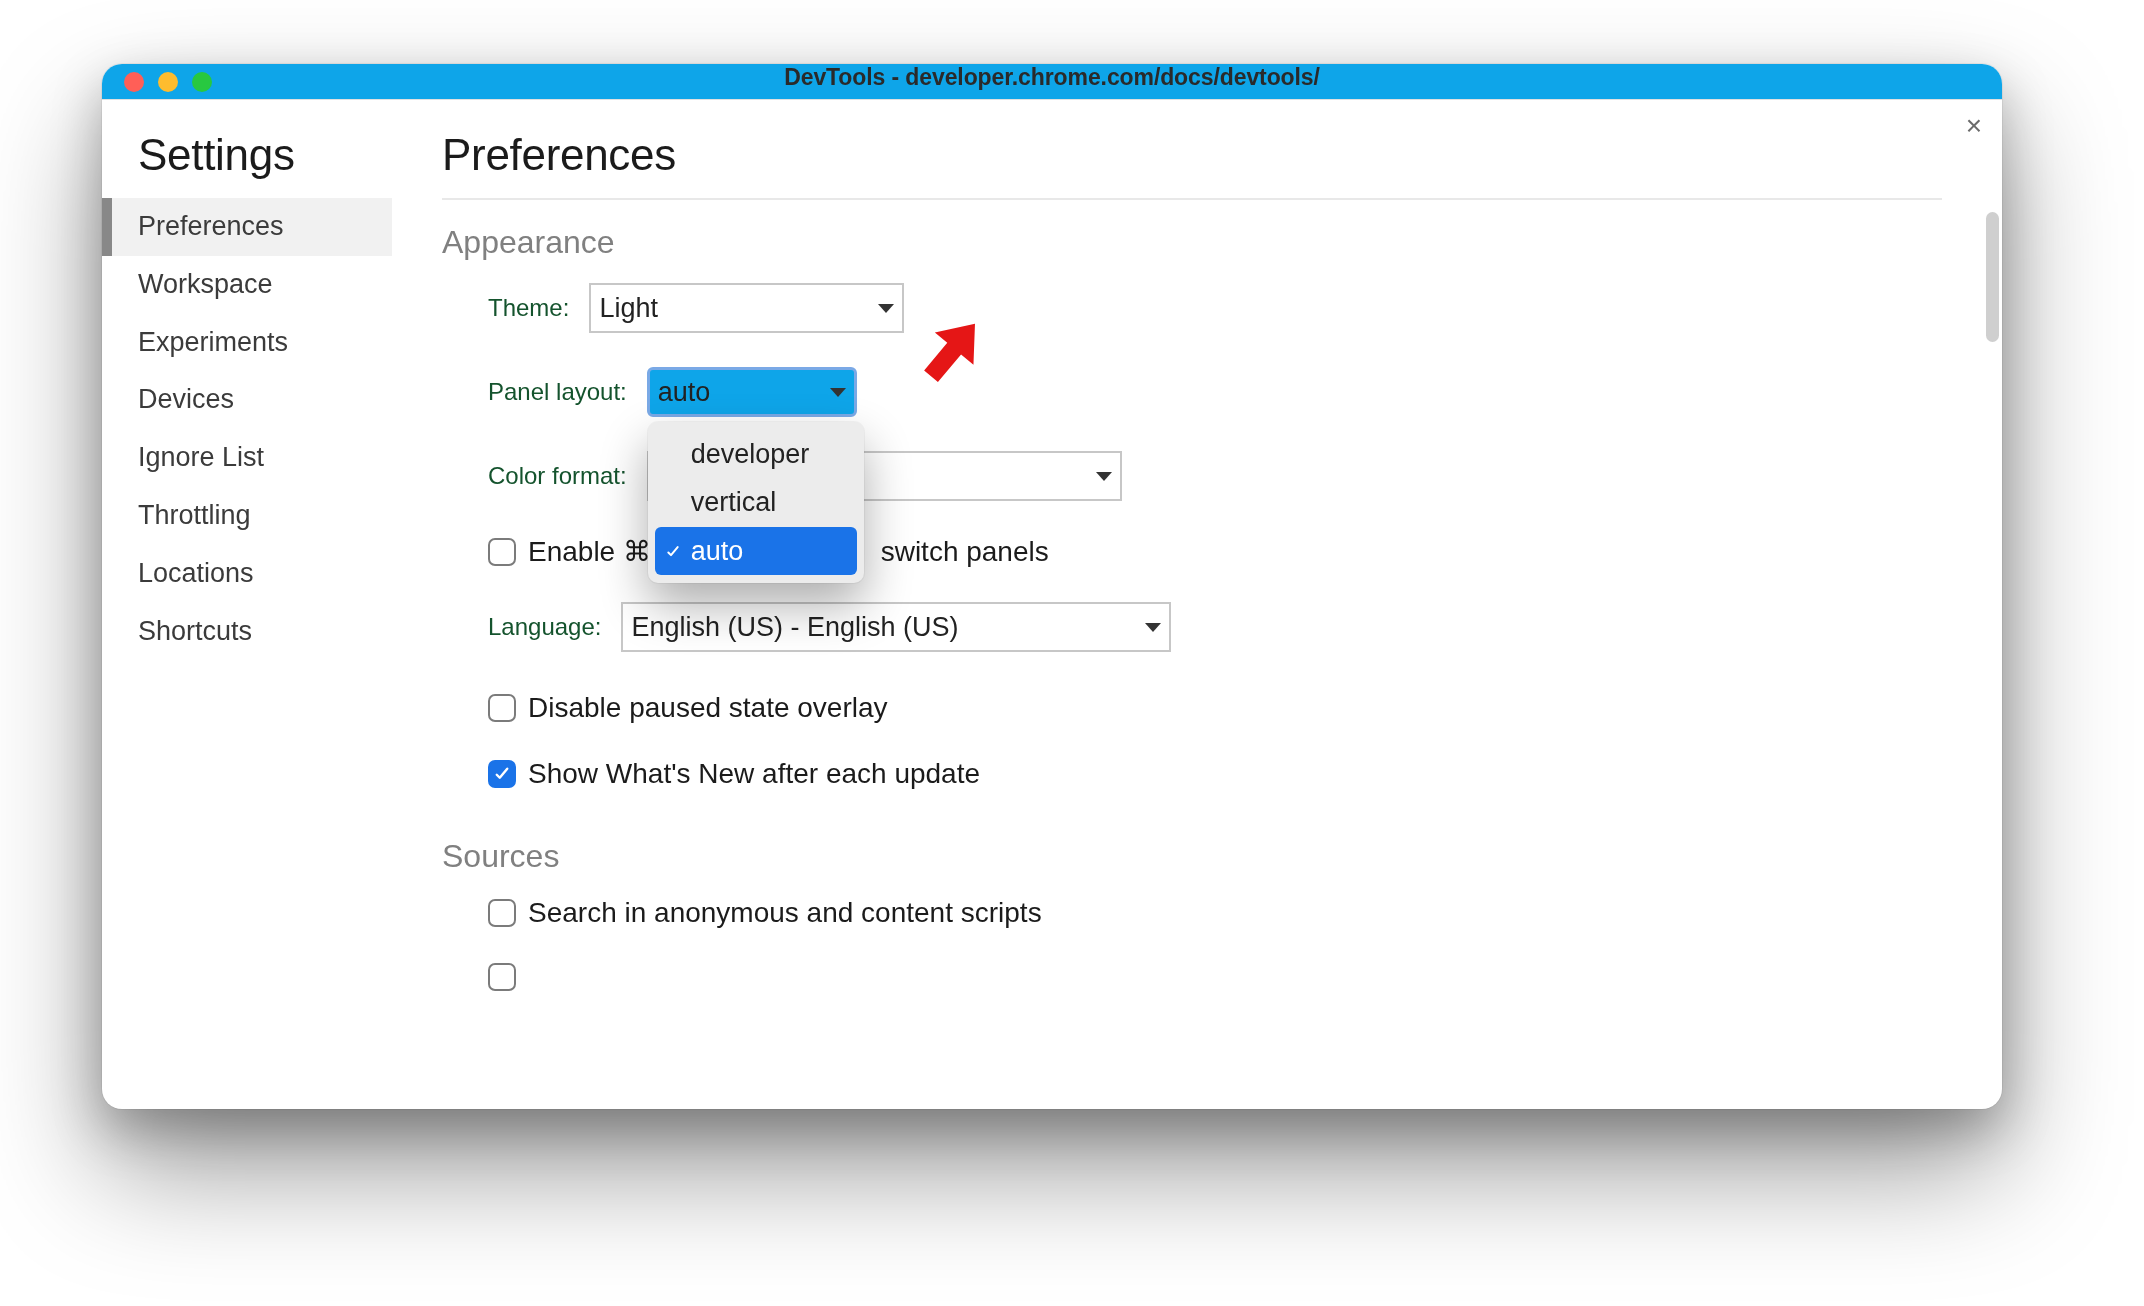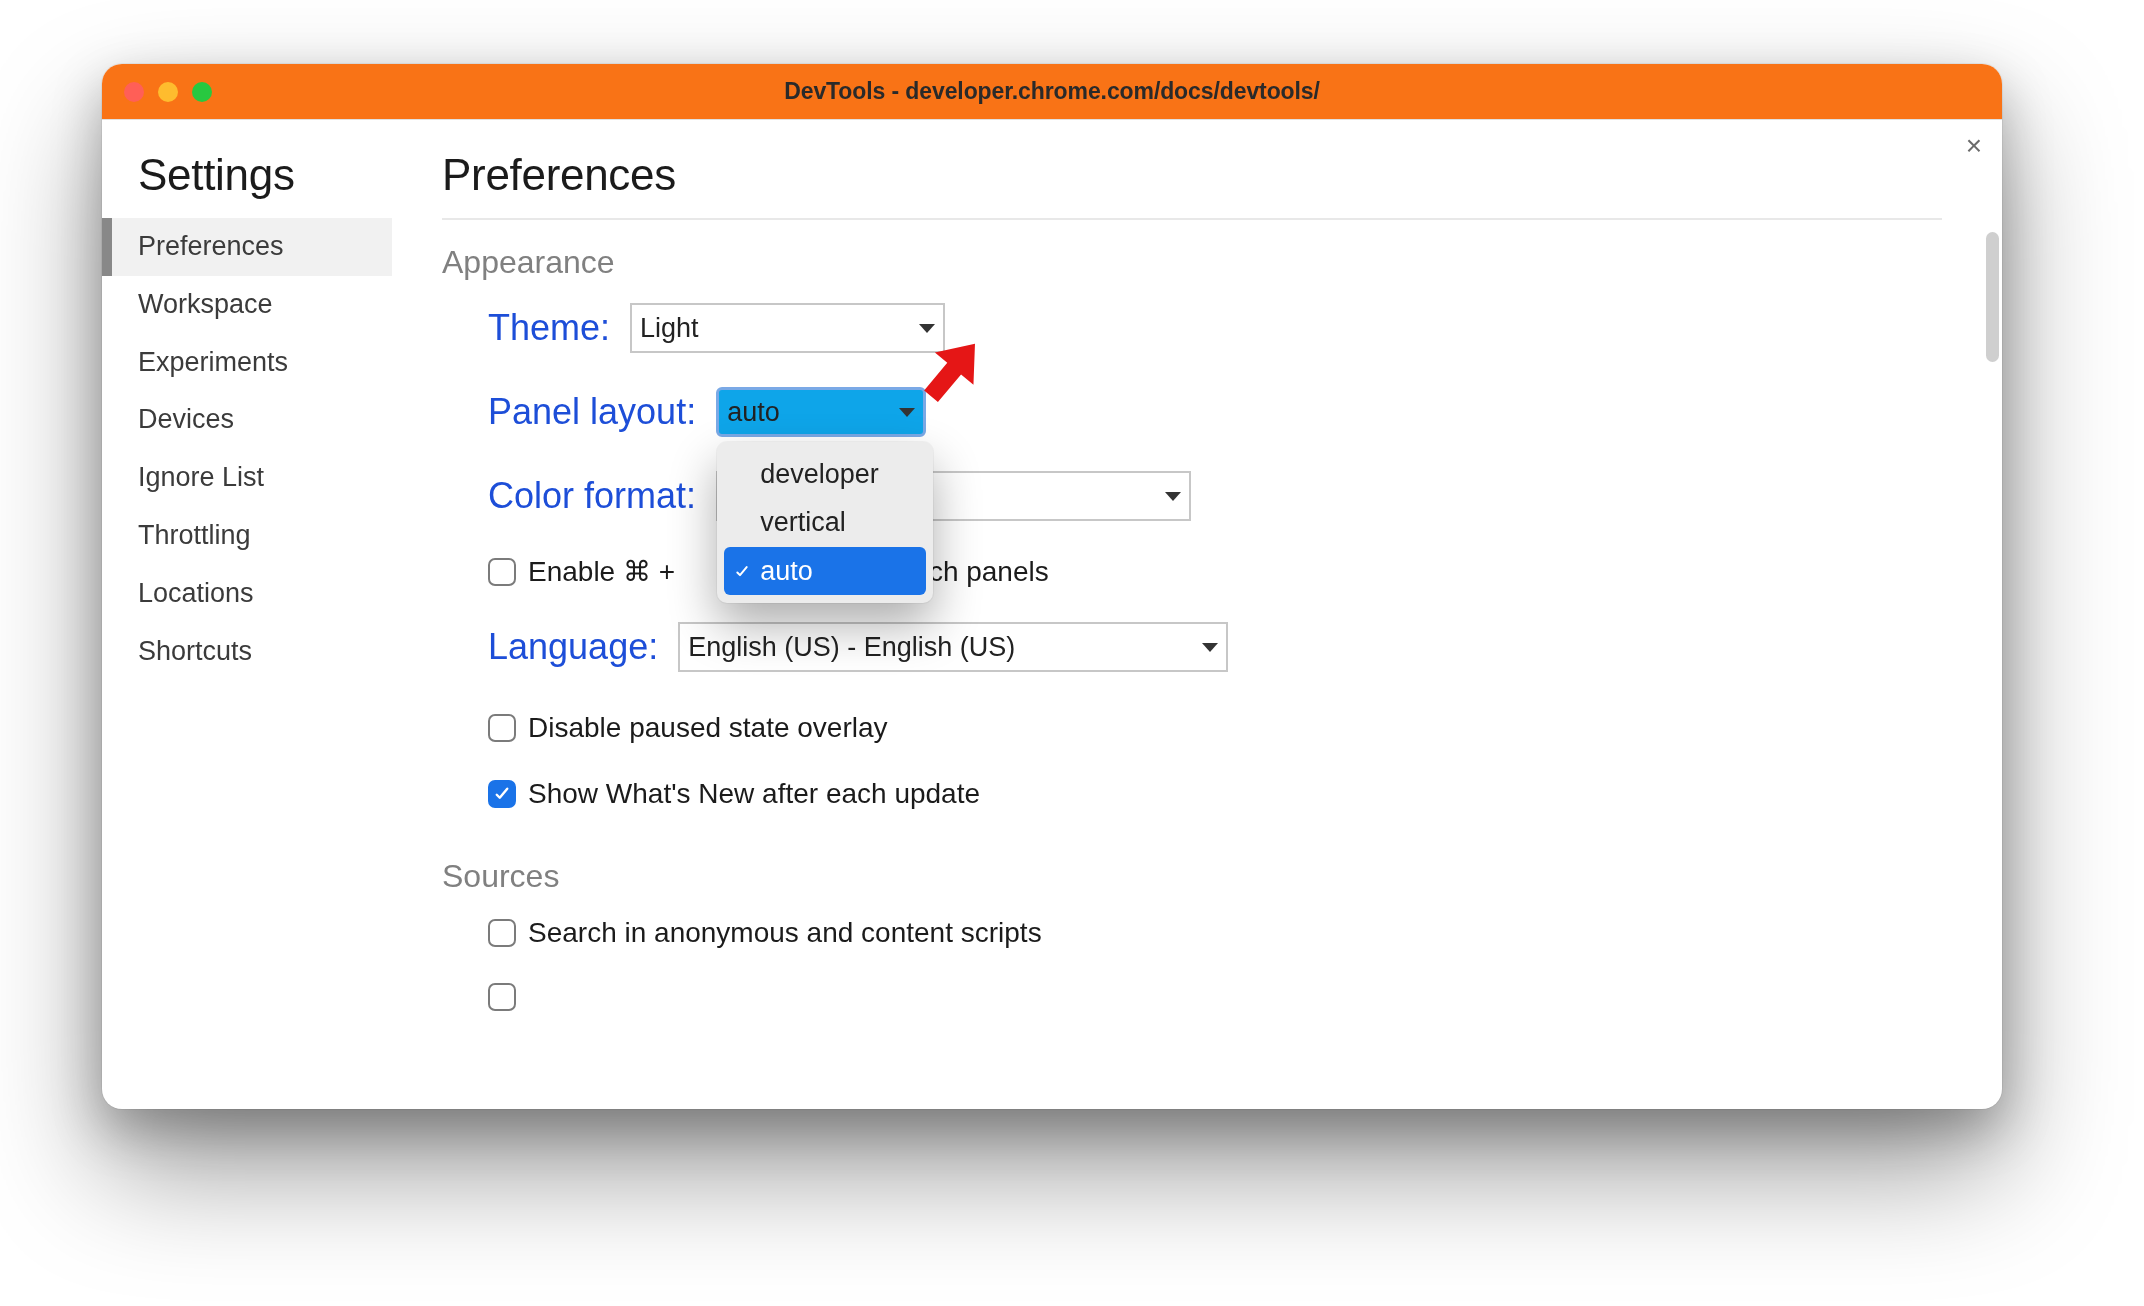--- a/index.html
+++ b/index.html
@@ -24,25 +24,25 @@
     background: #fff;
     border-radius: 20px;
     box-shadow:
       0 60px 120px rgba(0,0,0,0.40),
       0 20px 50px rgba(0,0,0,0.25),
       0 0 0 1px rgba(0,0,0,0.05);
     overflow: hidden;
   }
   
   .titlebar {
-    height: 56px;
-    background: #f97316;
+    height: 36px;
+    background: #0ea5e9;
     border-bottom: 1px solid #e0e0e0;
     display: flex;
-    align-items: center;
+    align-items: flex-start;
     position: relative;
   }
   .traffic-lights {
     display: flex;
     gap: 14px;
     position: absolute;
     left: 22px;
     top: 50%;
     transform: translateY(-50%);
   }
@@ -149,22 +149,22 @@
     gap: 34px;
   }
   .row {
     display: flex;
     align-items: center;
     gap: 20px;
     font-size: 28px;
     color: #1b1b1b;
   }
   .label {
-    font-size: 36px;
-    color: #1d4ed8;
+    font-size: 24px;
+    color: #14532d;
     font-weight: 400;
   }
 
   
   .select {
     display: inline-flex;
     align-items: center;
     justify-content: space-between;
     height: 50px;
     padding: 0 8px;

